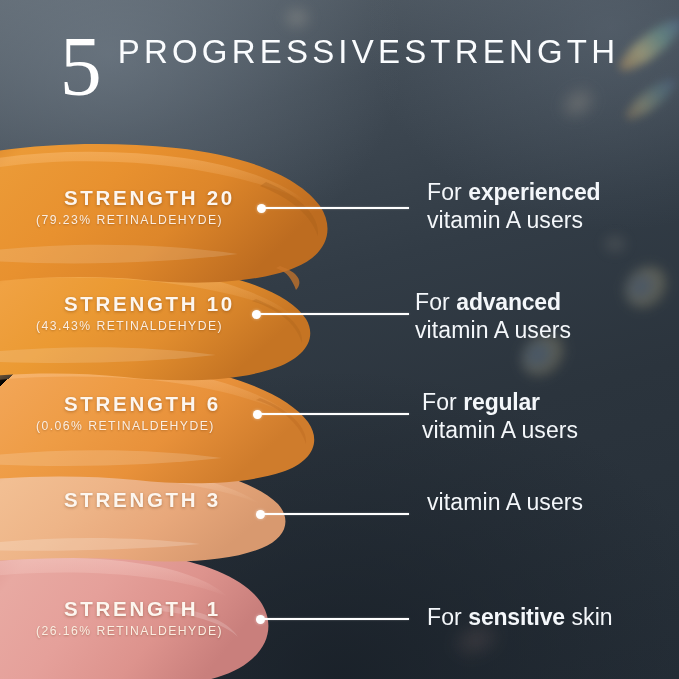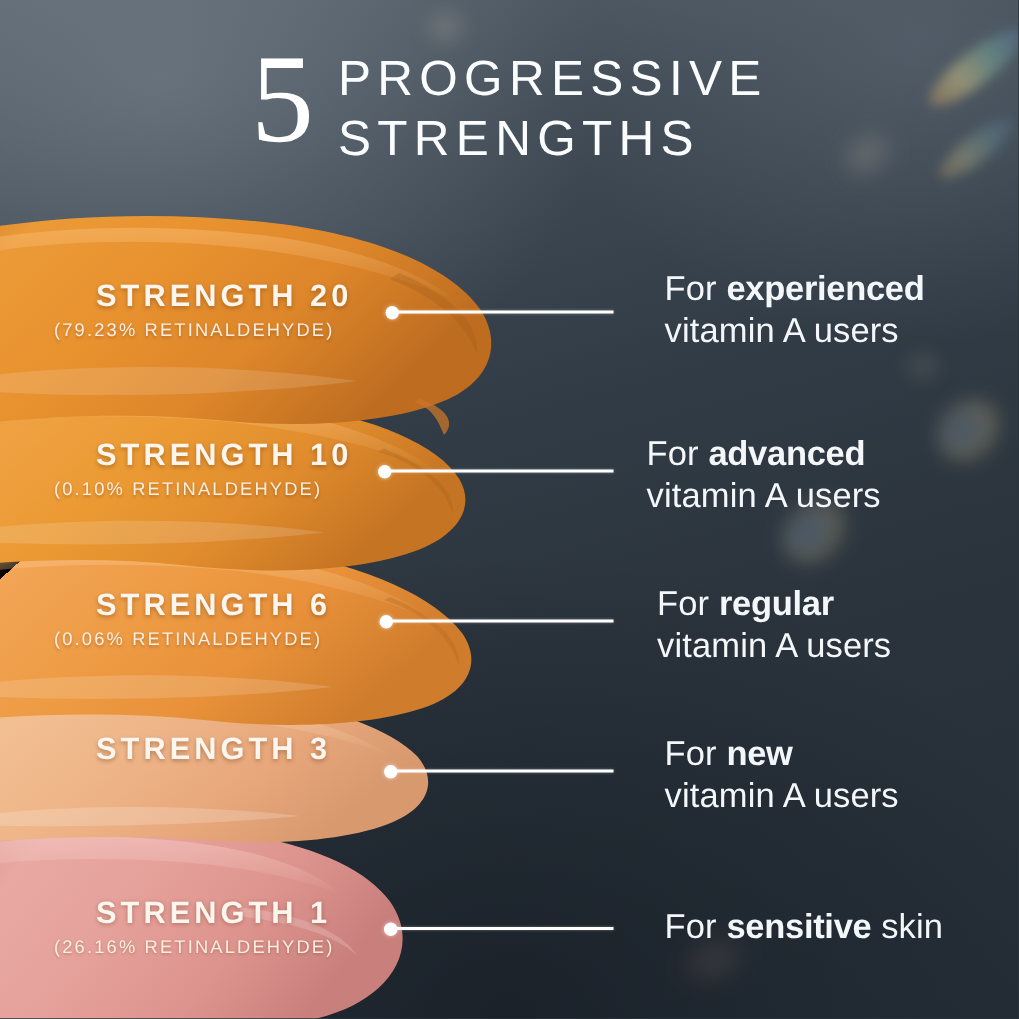--- a/index.html
+++ b/index.html
@@ -106,21 +106,20 @@
     z-index: 30;
     color: #f4f7fa;
     white-space: nowrap;
     user-select: none;
   }
   .desc .line {
     font-size: 23px;
     line-height: 28px;
     font-weight: normal;
     letter-spacing: 0.1px;
-    margin-left: 16px;
   }
   .desc .kw {
     font-weight: bold;
     letter-spacing: -0.2px;
   }
 
   
   #header {
     position: absolute;
     left: 0; top: 0;
@@ -137,21 +136,21 @@
     font-size: 84px;
     line-height: 78px;
     color: #ffffff;
     font-weight: normal;
     margin-right: 16px;
     margin-top: 2px;
     letter-spacing: 0px;
   }
   #header-words {
     display: flex;
-    flex-direction: column;
+    flex-direction: row;
     justify-content: center;
     padding-top: 6px;
   }
   .header-line {
     font-size: 33px;
     line-height: 40px;
     letter-spacing: 4.2px;
     color: #fafcfe;
     font-weight: normal;
   }
@@ -299,42 +298,42 @@
   <div class="flare" style="left:600px; top:232px; width:30px; height:24px;
               background:radial-gradient(ellipse at 50% 50%, rgba(200,190,170,0.20), rgba(200,190,170,0) 70%);"></div>
   <div class="flare" style="left:448px; top:620px; width:56px; height:40px;
               transform:rotate(-20deg);
               background:radial-gradient(ellipse at 50% 50%, rgba(150,120,115,0.22), rgba(150,120,115,0) 72%);"></div>
 
   <div id="header">
     <div id="big-number">5</div>
     <div id="header-words">
       <div class="header-line">PROGRESSIVE</div>
-      <div class="header-line">STRENGTHS</div>
+      <div class="header-line">STRENGTH</div>
     </div>
   </div>
 
   <div class="strength-label" style="top:186px;">
     <div class="strength-title">STRENGTH 20</div>
     <div class="strength-sub">(79.23% RETINALDEHYDE)</div>
   </div>
   <div class="connector" style="left:257px; top:203px; width:152px;">
     <span class="dot"></span>
     <span class="rule"></span>
   </div>
   <div class="desc" style="left:427px; top:178px;">
     <div class="line">
       <span>For </span><span class="kw">experienced</span><span></span>
     </div>
     <div class="line">vitamin A users</div>
   </div>
 
   <div class="strength-label" style="top:292px;">
     <div class="strength-title">STRENGTH 10</div>
-    <div class="strength-sub">(0.10% RETINALDEHYDE)</div>
+    <div class="strength-sub">(43.43% RETINALDEHYDE)</div>
   </div>
   <div class="connector" style="left:252px; top:309px; width:157px;">
     <span class="dot"></span>
     <span class="rule"></span>
   </div>
   <div class="desc" style="left:415px; top:288px;">
     <div class="line">
       <span>For </span><span class="kw">advanced</span><span></span>
     </div>
     <div class="line">vitamin A users</div>
@@ -356,23 +355,20 @@
   </div>
 
   <div class="strength-label" style="top:488px;">
     <div class="strength-title">STRENGTH 3</div>
   </div>
   <div class="connector" style="left:256px; top:509px; width:153px;">
     <span class="dot"></span>
     <span class="rule"></span>
   </div>
   <div class="desc" style="left:427px; top:488px;">
-    <div class="line">
-      <span>For </span><span class="kw">new</span><span></span>
-    </div>
     <div class="line">vitamin A users</div>
   </div>
 
   <div class="strength-label" style="top:597px;">
     <div class="strength-title">STRENGTH 1</div>
     <div class="strength-sub">(26.16% RETINALDEHYDE)</div>
   </div>
   <div class="connector" style="left:256px; top:614px; width:153px;">
     <span class="dot"></span>
     <span class="rule"></span>

